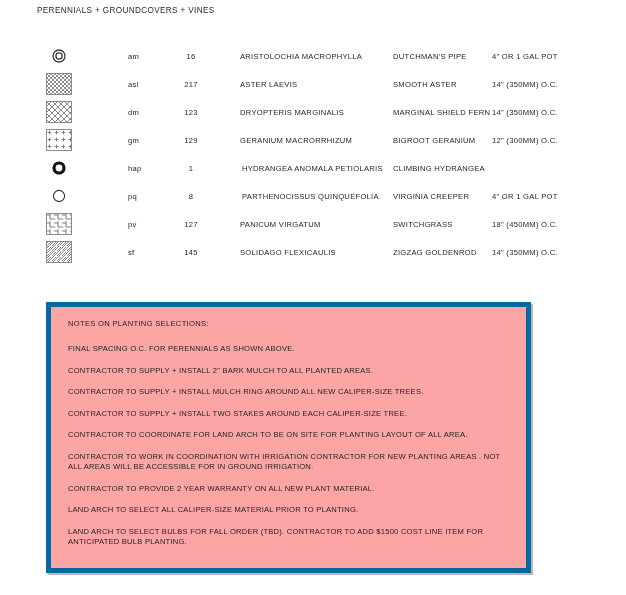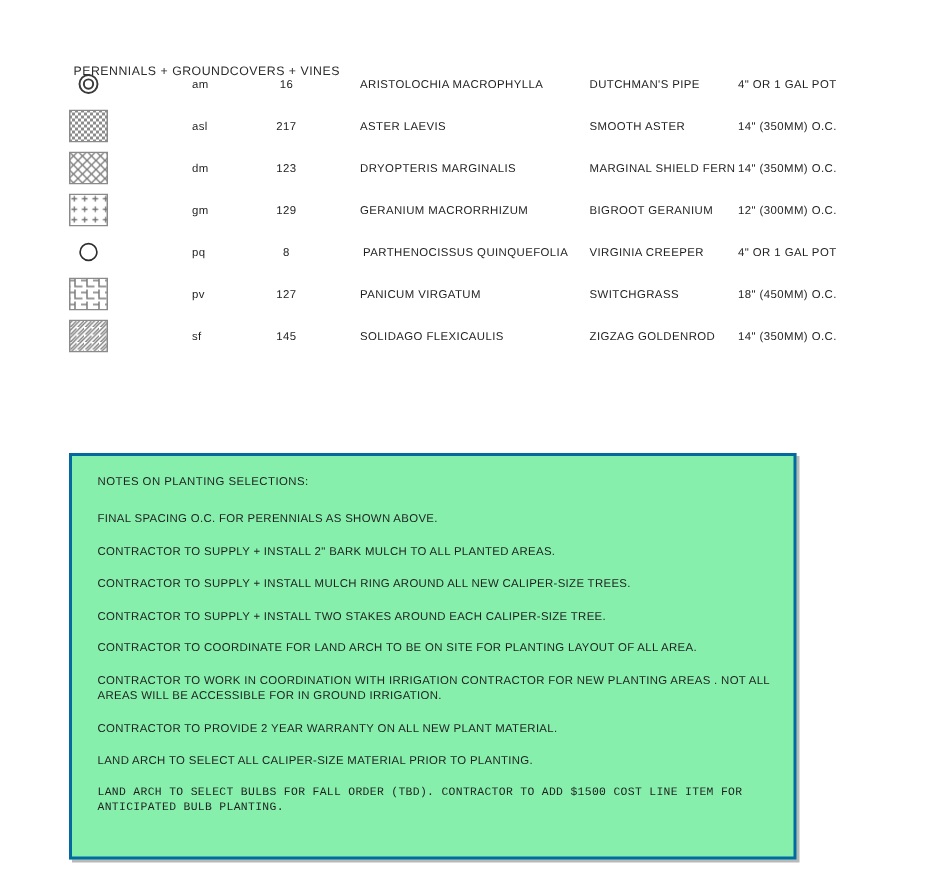--- a/index.html
+++ b/index.html
@@ -12,27 +12,26 @@
     height: 595px;
     position: relative;
     font-family: "Liberation Sans", sans-serif;
     color: #1a1a1a;
     -webkit-font-smoothing: antialiased;
   }
 
   
   #schedule-title {
     position: absolute;
-    left: 49px;
+    left: 37px;
     top: 6px;
     font-size: 8.2px;
     letter-spacing: 0.35px;
     color: #2b2b2b;
     white-space: nowrap;
-    margin-top: 37px;
   }
 
   
   #plant-schedule {
     position: absolute;
     left: 0px;
     top: 42px;
     width: 572px;
   }
   .plant-row {
@@ -62,23 +61,23 @@
     height: 22px;
   }
 
   
   #notes-box {
     position: absolute;
     left: 46px;
     top: 302px;
     width: 485px;
     height: 271px;
-    border: 2px solid #0369a1;
+    border: 5px solid #0369a1;
     box-sizing: border-box;
-    background: #86efac;
+    background: #fca5a5;
     box-shadow: 2px 2px 0 0 #b9b9b9;
   }
   #notes-heading {
     position: absolute;
     left: 17px;
     top: 12px;
     font-size: 7.6px;
     letter-spacing: 0.3px;
     color: #1f1f1f;
     white-space: nowrap;
@@ -89,21 +88,21 @@
     top: 37px;
     right: 12px;
   }
   .note-item {
     font-size: 7.6px;
     letter-spacing: 0.22px;
     line-height: 10.5px;
     color: #1f1f1f;
     margin-bottom: 11px;
   }
-  .note-item:last-child { margin-bottom: 0; font-family: Liberation Mono, monospace; }
+  .note-item:last-child { margin-bottom: 0; }
 </style>
 </head>
 <body>
 
 <div id="schedule-title">PERENNIALS + GROUNDCOVERS + VINES</div>
 
 <div id="plant-schedule">
 
   <div class="plant-row">
     <div class="cell col-symbol">
@@ -170,20 +169,32 @@
         <rect x="0.5" y="0.5" width="25" height="21" fill="url(#pat-dots)" stroke="#8a8a8a" stroke-width="1"></rect>
       </svg>
     </div>
     <div class="cell col-code">gm</div>
     <div class="cell col-qty">129</div>
     <div class="cell col-botanic">GERANIUM MACRORRHIZUM</div>
     <div class="cell col-common">BIGROOT GERANIUM</div>
     <div class="cell col-size">12" (300MM) O.C.</div>
   </div>
 
+  <div class="plant-row">
+    <div class="cell col-symbol">
+      <svg class="sym-glyph" viewBox="0 0 26 22">
+        <circle cx="13" cy="11" r="5" fill="none" stroke="#151515" stroke-width="3.2"></circle>
+      </svg>
+    </div>
+    <div class="cell col-code">hap</div>
+    <div class="cell col-qty">1</div>
+    <div class="cell col-botanic wide">HYDRANGEA ANOMALA PETIOLARIS</div>
+    <div class="cell col-common">CLIMBING HYDRANGEA</div>
+    <div class="cell col-size"></div>
+  </div>
 
   <div class="plant-row">
     <div class="cell col-symbol">
       <svg class="sym-glyph" viewBox="0 0 26 22">
         <circle cx="13" cy="11" r="5.6" fill="none" stroke="#2e2e2e" stroke-width="1.1"></circle>
       </svg>
     </div>
     <div class="cell col-code">pq</div>
     <div class="cell col-qty">8</div>
     <div class="cell col-botanic wide">PARTHENOCISSUS QUINQUEFOLIA</div>

